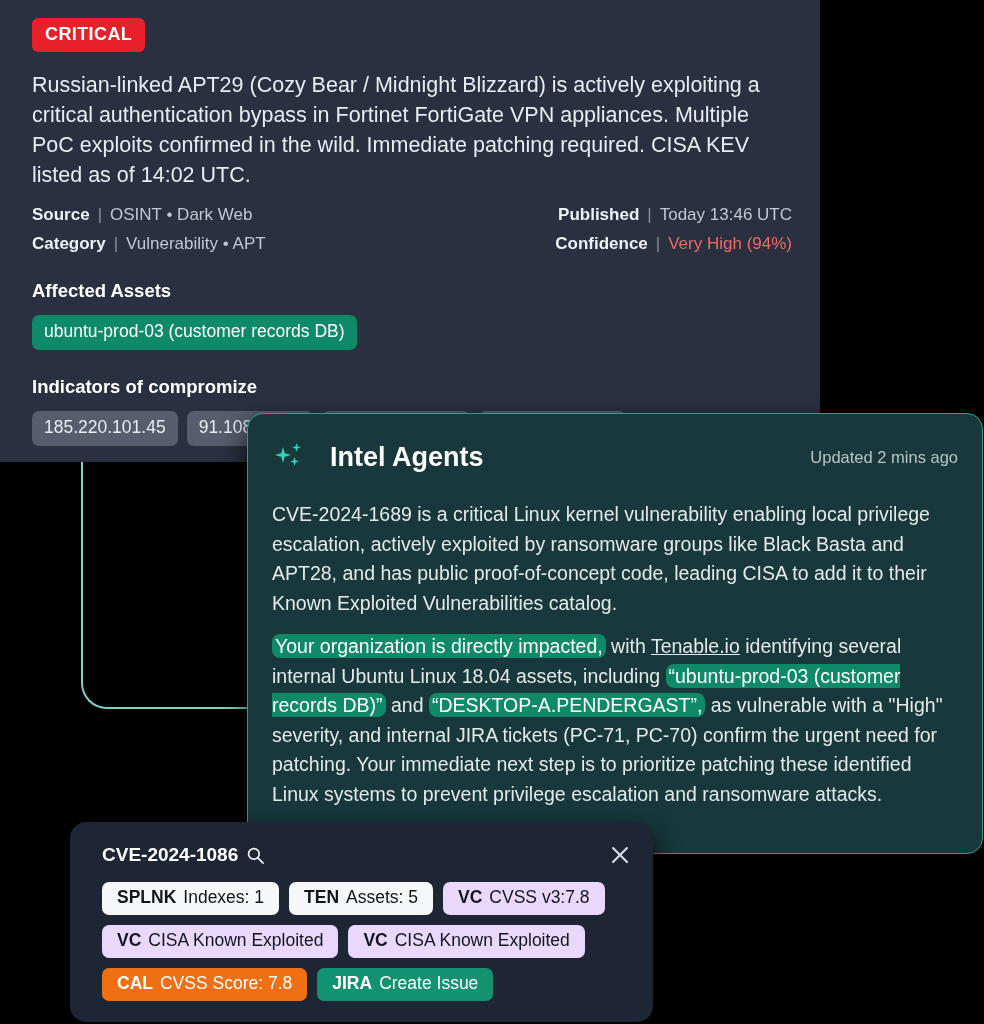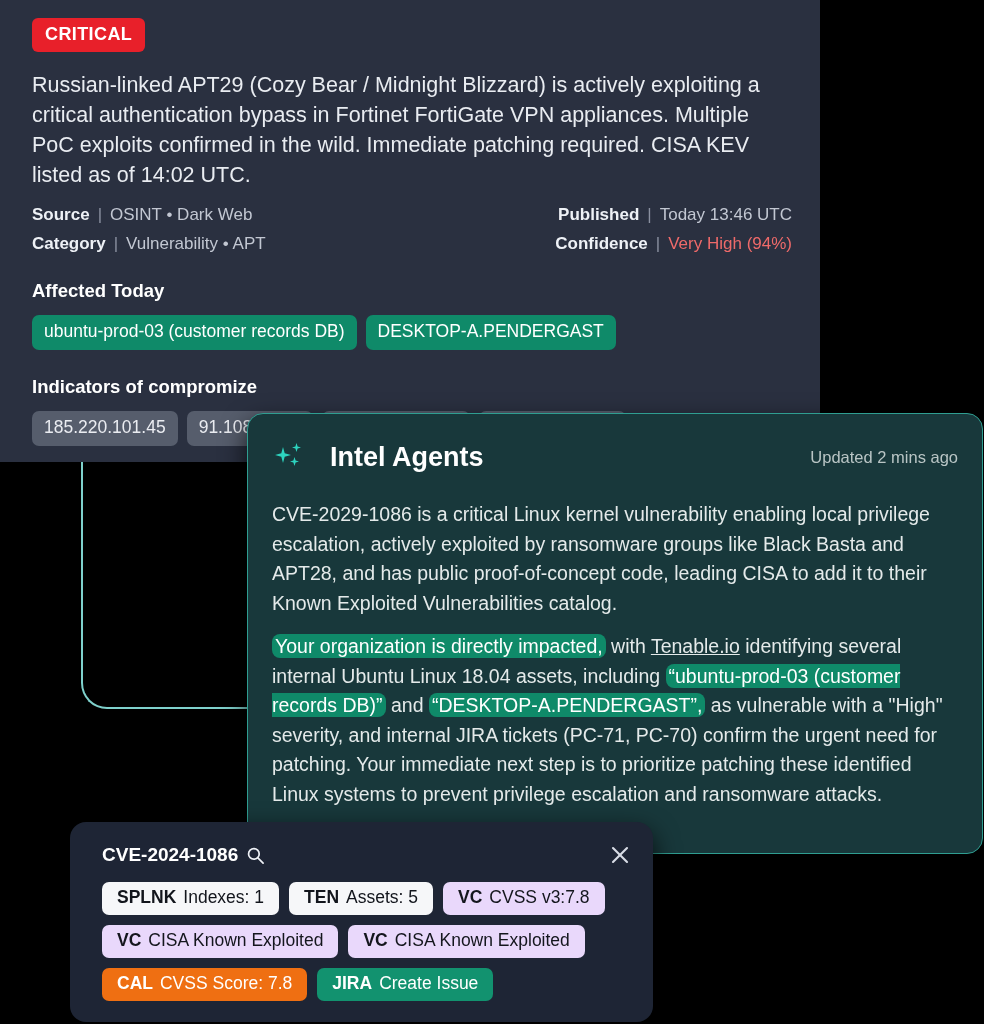--- a/index.html
+++ b/index.html
@@ -142,24 +142,23 @@
         <span class="meta-sep">|</span>
         <span class="meta-val">Vulnerability • APT</span>
       </span>
       <span class="meta-right">
         <span class="meta-key">Confidence</span>
         <span class="meta-sep">|</span>
         <span class="meta-val danger">Very High (94%)</span>
       </span>
     </div>
 
-    <h3 class="section-title">Affected Today</h3>
+    <h3 class="section-title">Affected Assets</h3>
     <div class="chip-row" id="assets-row">
         <span class="chip asset">ubuntu-prod-03 (customer records DB)</span>
-        <span class="chip asset">DESKTOP-A.PENDERGAST</span>
       </div>
 
     <h3 class="section-title">Indicators of compromize</h3>
     <div class="chip-row" id="ioc-row">
         <span class="chip ioc">185.220.101.45</span>
         <span class="chip ioc">91.108.4.190</span>
         <span class="chip ioc">CVE-2025-1134</span>
         <span class="chip ioc">4a*b2c9d1e3f...</span>
       </div>
   </section>
@@ -171,21 +170,21 @@
           <path d="M11 7 L12.7 13.3 L19 15 L12.7 16.7 L11 23 L9.3 16.7 L3 15 L9.3 13.3 Z" fill="#2dd4bf"></path>
           <path d="M24.5 3 L25.6 6.4 L29 7.5 L25.6 8.6 L24.5 12 L23.4 8.6 L20 7.5 L23.4 6.4 Z" fill="#2dd4bf"></path>
           <path d="M22.5 17 L23.6 20.4 L27 21.5 L23.6 22.6 L22.5 26 L21.4 22.6 L18 21.5 L21.4 20.4 Z" fill="#2dd4bf"></path>
         </svg>
         <span class="intel-title">Intel Agents</span>
       </div>
       <span class="intel-updated">Updated 2 mins ago</span>
     </div>
 
     <div class="intel-body">
-      <p>CVE-2029-1086 is a critical Linux kernel vulnerability enabling local privilege escalation, actively exploited by ransomware groups like Black Basta and APT28, and has public proof-of-concept code, leading CISA to add it to their Known Exploited Vulnerabilities catalog.</p>
+      <p>CVE-2024-1689 is a critical Linux kernel vulnerability enabling local privilege escalation, actively exploited by ransomware groups like Black Basta and APT28, and has public proof-of-concept code, leading CISA to add it to their Known Exploited Vulnerabilities catalog.</p>
       <p>
         <span class="hl">Your organization is directly impacted,</span><span> with </span><a class="lnk" href="#">Tenable.io</a><span> identifying several internal Ubuntu Linux 18.04 assets, including </span><span class="hl">“ubuntu-prod-03 (customer records DB)”</span><span> and </span><span class="hl">“DESKTOP-A.PENDERGAST”,</span><span> as vulnerable with a "High" severity, and internal JIRA tickets (PC-71, PC-70) confirm the urgent need for patching. Your immediate next step is to prioritize patching these identified Linux systems to prevent privilege escalation and ransomware attacks.</span>
       </p>
     </div>
   </section>
 
   <section class="cve-card">
     <div class="cve-head">
       <div class="cve-id-wrap">
         <span class="cve-id">CVE-2024-1086</span>

